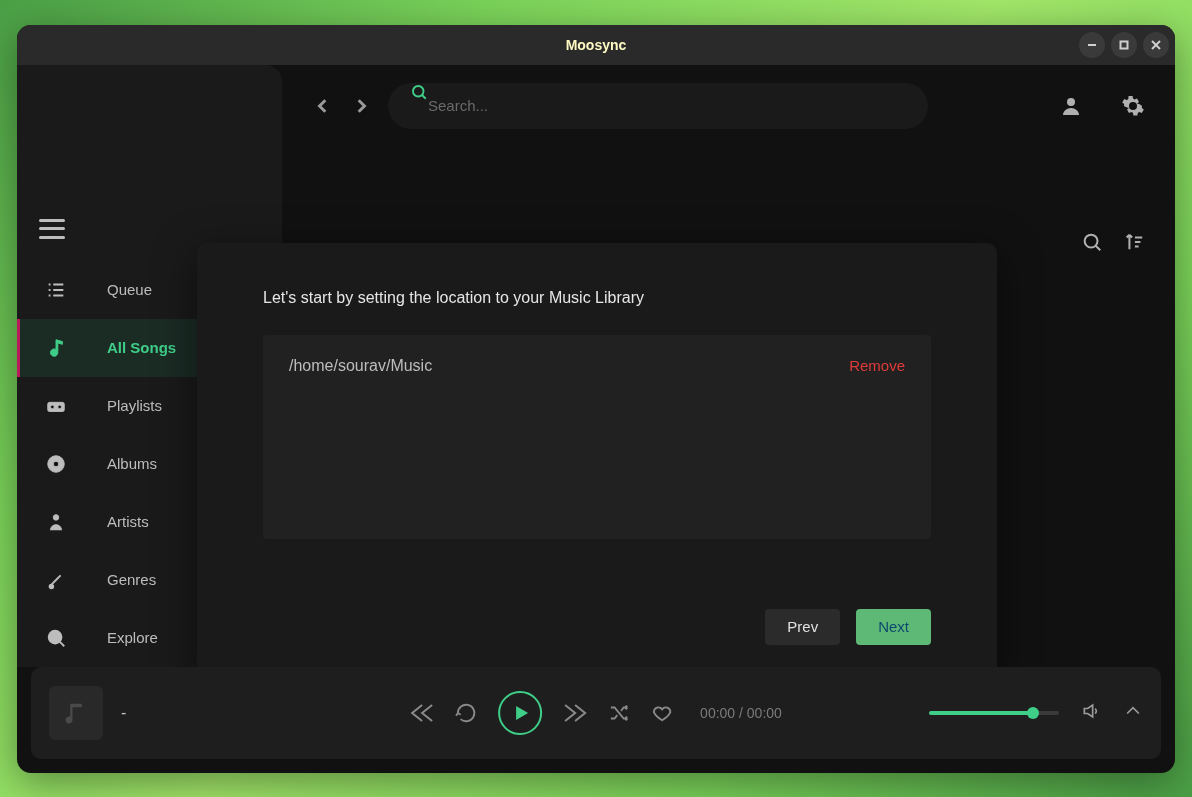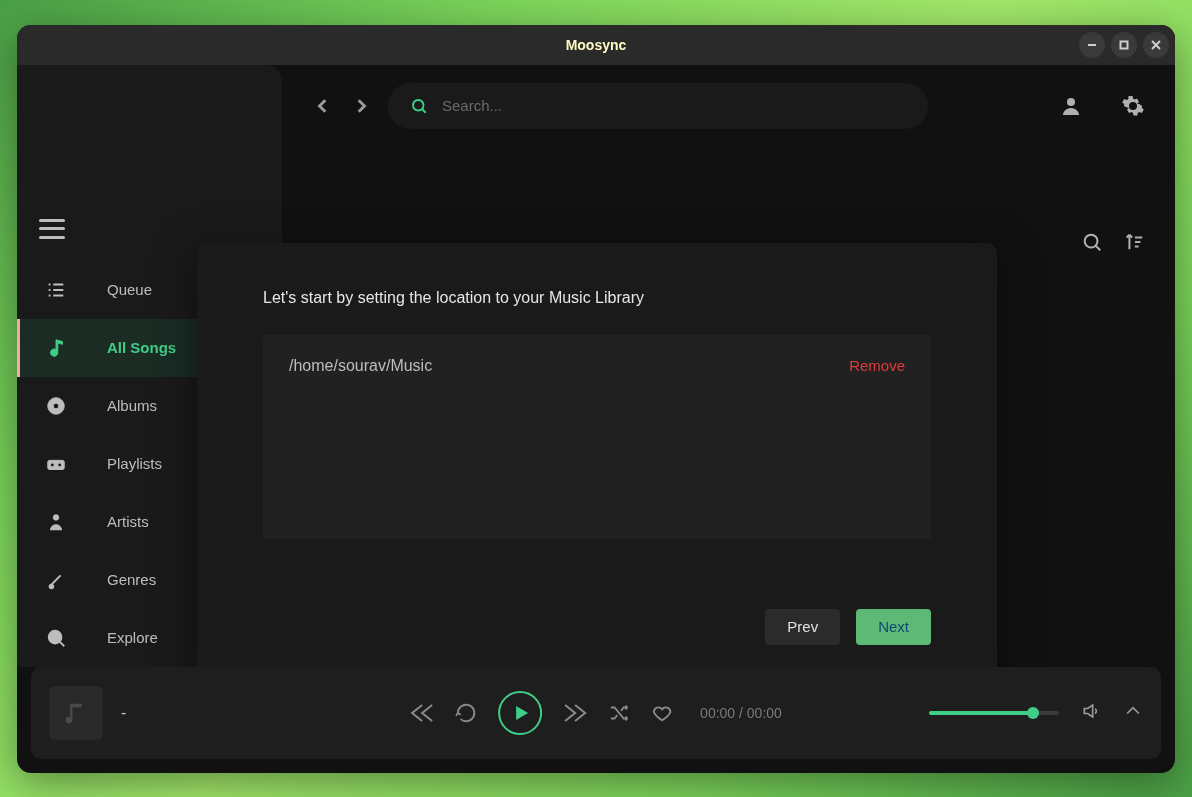--- a/index.html
+++ b/index.html
@@ -34,37 +34,37 @@
   }
   .hamburger {
     width: 26px; height: 20px; margin: 4px 0 22px 22px; display:flex; flex-direction:column; justify-content:space-between; cursor:pointer;
   }
   .hamburger span { height: 3px; background: #bdbdbd; border-radius: 2px; }
   .nav-item {
     height: 58px; display:flex; align-items:center; padding-left: 28px; gap: 40px;
     color: #bdbdbd; font-size: 15px; cursor:pointer;
   }
   .nav-item.active {
-    background: rgba(43,180,120,0.12); color: #3fce88; border-left: 3px solid #fca5a5; padding-left: 25px;
+    background: rgba(43,180,120,0.12); color: #3fce88; border-left: 3px solid #be185d; padding-left: 25px;
     font-weight:600;
   }
   .nav-item .ico { width: 22px; height: 22px; display:flex; align-items:center; justify-content:center; flex-shrink:0; }
   .nav-item .ico svg { width: 22px; height: 22px; stroke: currentColor; fill: currentColor; }
 
   .main {
     flex:1; position: relative; padding: 18px 30px 0 30px;
   }
   .topbar {
     display:flex; align-items:center; gap: 16px; height: 46px;
   }
   .navarrow { width: 22px; height: 22px; display:flex; align-items:center; justify-content:center; cursor:pointer; }
   .navarrow svg { stroke:#9a9a9a; stroke-width:2.5; fill:none; width:14px;height:14px;}
   .searchbar {
-    flex:1; height: 46px; background: rgba(255,255,255,0.04); border-radius: 23px; display:flex; align-items:center;
-    padding: 0 22px; gap: 14px; max-width: 540px;
+    flex:1; height: 46px; background: rgba(255,255,255,0.04); border-radius: 23px; display:flex; 
+    padding: 0 22px; gap: 0; max-width: 540px;
   }
   .searchbar svg { width:18px;height:18px; stroke:#3fce88; stroke-width:2.5; fill:none;}
   .searchbar input {
     background: transparent; border:none; outline:none; color:#ccc; font-size:15px; flex:1;
   }
   .searchbar input::placeholder { color:#6a6a6a; }
   .top-icons { display:flex; align-items:center; gap: 38px; margin-left: 30px; }
   .top-icons .tic { width:24px;height:24px; cursor:pointer; }
   .top-icons .tic svg { width:24px;height:24px; fill:#b0b0b0; }
 
@@ -171,36 +171,36 @@
           <svg viewBox="0 0 24 24">
               <path d="M12 3l7 2v3l-5-1.4V17a4 4 0 1 1-2-3.46V3z"></path>
             </svg>
         </span>
         <span>All Songs</span>
       </div>
 
       <div class="nav-item">
         <span class="ico">
           <svg viewBox="0 0 24 24">
-              <circle cx="12" cy="12" r="9"></circle>
-              <circle cx="12" cy="12" r="3" fill="#111"></circle>
-            </svg>
-        </span>
-        <span>Albums</span>
-      </div>
-
-      <div class="nav-item">
-        <span class="ico">
-          <svg viewBox="0 0 24 24">
               <rect x="3" y="8" width="18" height="10" rx="2"></rect>
               <circle cx="8" cy="13" r="2" fill="#111"></circle>
               <circle cx="16" cy="13" r="2" fill="#111"></circle>
             </svg>
         </span>
         <span>Playlists</span>
+      </div>
+
+      <div class="nav-item">
+        <span class="ico">
+          <svg viewBox="0 0 24 24">
+              <circle cx="12" cy="12" r="9"></circle>
+              <circle cx="12" cy="12" r="3" fill="#111"></circle>
+            </svg>
+        </span>
+        <span>Albums</span>
       </div>
 
       <div class="nav-item">
         <span class="ico">
           <svg viewBox="0 0 24 24">
               <circle cx="12" cy="7" r="3"></circle>
               <path d="M6 21c0-4 3-6 6-6s6 2 6 6"></path>
             </svg>
         </span>
         <span>Artists</span>

